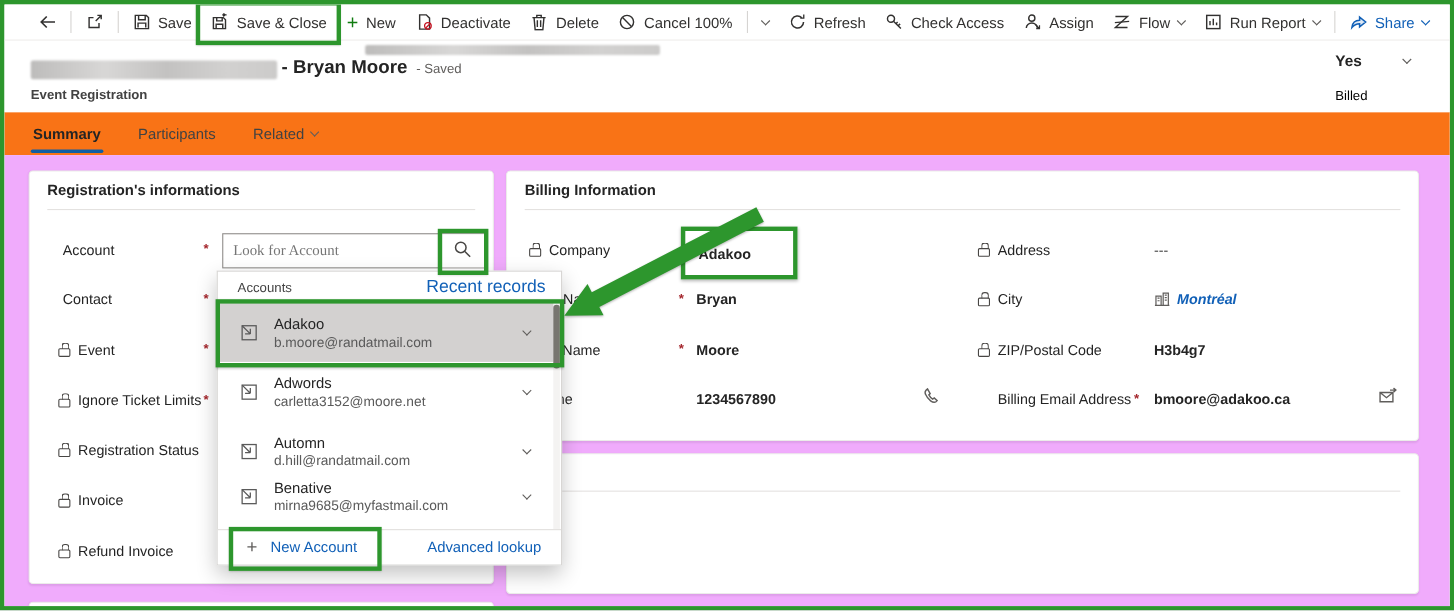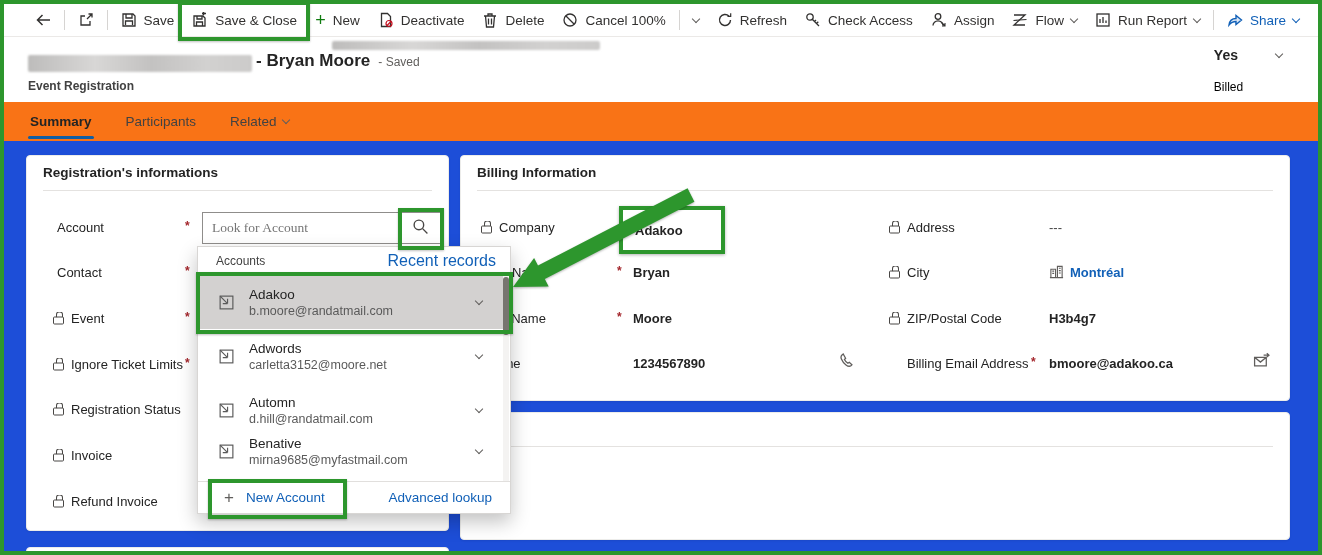--- a/index.html
+++ b/index.html
@@ -37,21 +37,21 @@
   .head-right .val { font-size:14px; font-weight:700; color:#242424; }
   .head-right .sub { font-size:12px; color:#000000; margin-top:17px; }
 
   
   .tabs { height:39px; background:#f97316; display:flex; align-items:center; gap:30px; padding:0 24px; font-size:13.5px; color:#424242; }
   .tab { position:relative; display:flex; align-items:center; gap:6px; padding:4px 2px; cursor:pointer; }
   .tab.active { font-weight:700; color:#242424; }
   .tab.active::after { content:""; position:absolute; left:0; right:0; bottom:-6px; height:3px; background:#115ea3; border-radius:2px; }
 
   
-  .content { position:relative; height:410px; background:#1d4ed8; overflow:hidden;padding-left:14px; }
+  .content { position:relative; height:410px; background:#f0abfc; overflow:hidden;padding-left:14px; }
   .card { position:absolute; background:#fff; border-radius:4px; border:1px solid #ececea;
           box-shadow:0 1px 2px rgba(0,0,0,.08); }
   .card-title { position:absolute; left:16px; top:9px; font-size:13.5px; font-weight:700; color:#242424; }
   .card-div { position:absolute; left:16px; right:16px; top:34px; height:1px; background:#e4e2e0; }
 
   .card-left { left:22px; top:14px; width:423px; height:376px; }
   .card-billing { left:456px; top:14px; width:830px; height:246px; }
   .card-bottom { left:456px; top:271px; width:830px; height:128px; }
   .card-sliver { left:22px; top:406px; width:423px; height:12px; border-radius:4px 4px 0 0; }
 
@@ -67,21 +67,21 @@
   .lookup-input { width:100%; height:100%; border:1px solid #8f8d8b; background:#fff; padding:0 46px 0 9px;
                   font-family:Liberation Serif, serif; font-size:13.5px; color:#242424; }
   .lookup-input::placeholder { color:#757575; }
   .search-btn { position:absolute; right:1px; top:1px; width:42px; height:30px; background:#fff; border:none;
                 border-left:1px solid #e1dfdd; display:flex; align-items:center; justify-content:center; cursor:pointer; }
 
   
   .b-ic { position:absolute; transform:translateY(-50%); }
 
   .link-blue { color:#1160b7; font-weight:700; }
-  .city-val { display:flex; align-items:center; gap:6px; }
+  .city-val { display:flex; align-items:center; gap:6px;font-style:italic; }
 
   
   .flyout { position:absolute; left:193px; top:105px; width:314px; height:268px; background:#fff; z-index:30;
             border:1px solid #d8d6d4; box-shadow:0 8px 18px rgba(0,0,0,.24); }
   .fly-head { position:absolute; left:0; right:0; top:0; height:28px; display:flex; align-items:center; justify-content:space-between; padding:0 14px 0 18px; }
   .fly-head .hd { font-size:12px; color:#424242; }
   .fly-head .recent { font-size:16px; color:#1160b7; cursor:pointer; }
   .fly-item { position:absolute; left:0; width:308px; height:54px; display:flex; align-items:center; padding:0 10px 0 20px; gap:14px; cursor:pointer; }
   .fly-item.sel { background:#d3d1d0; }
   .fly-texts { flex:1; min-width:0; }

